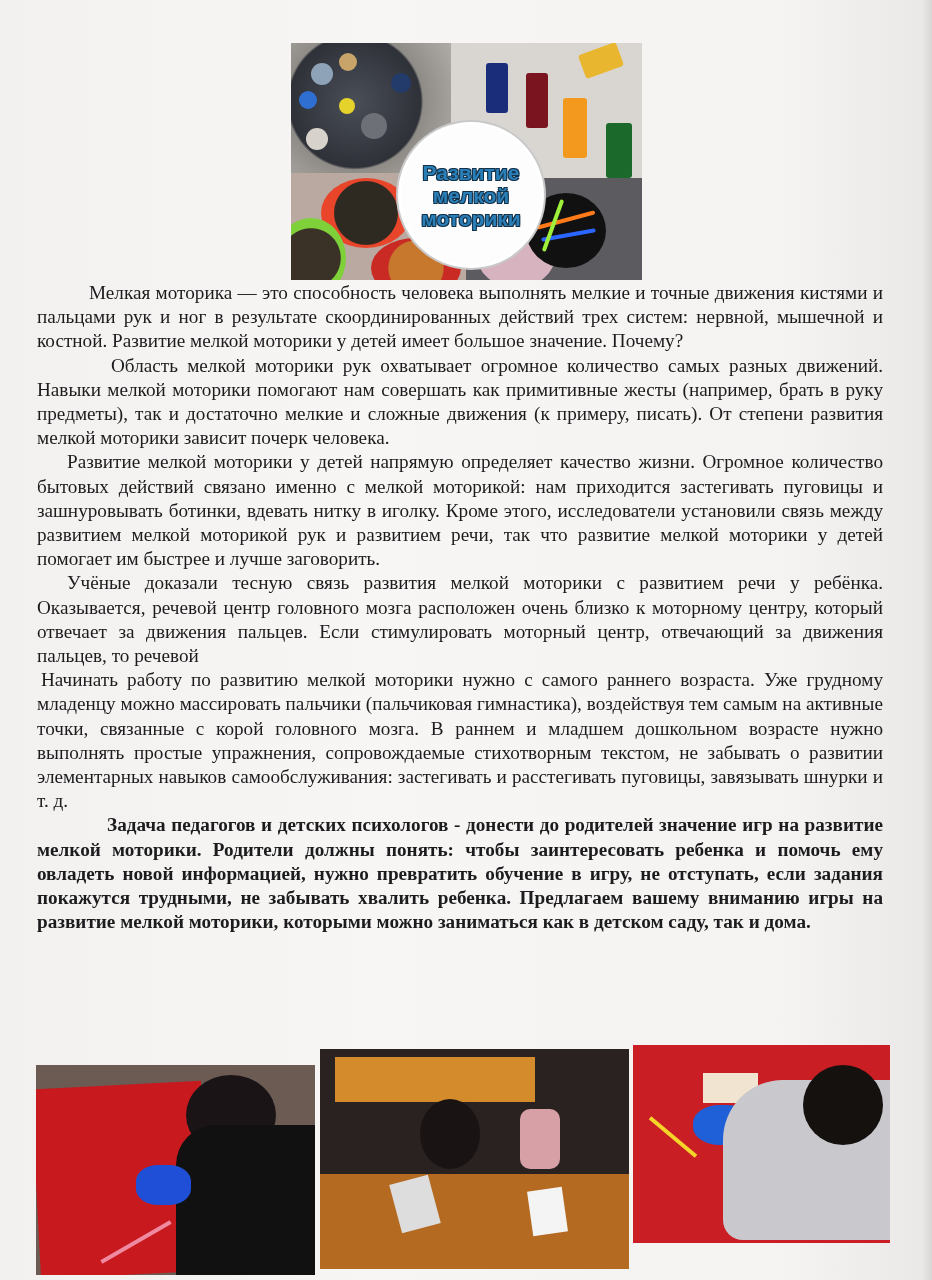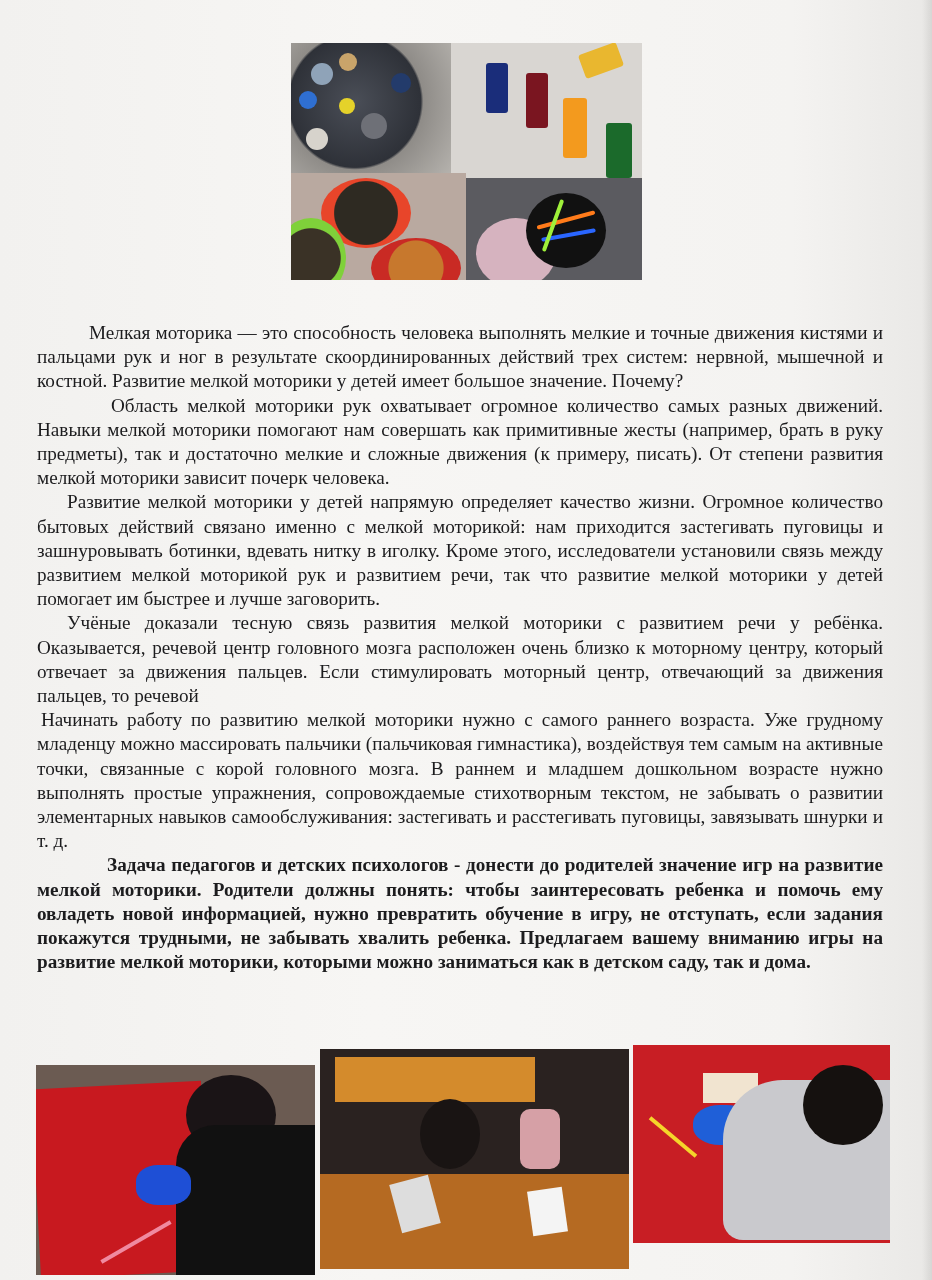--- a/index.html
+++ b/index.html
@@ -36,21 +36,20 @@
     font-family: "Liberation Sans", sans-serif; font-weight: bold;
     font-size: 21px; line-height: 23px; text-align: center;
     color: #2a7fb8;
     text-shadow: -1px -1px 0 #13324a, 1px -1px 0 #13324a, -1px 1px 0 #13324a, 1px 1px 0 #13324a;
   }
   
   .body-text {
     position: absolute; left: 37px; top: 281px; width: 846px;
     font-size: 19.2px; line-height: 24.2px;
     text-align: justify;
-    margin-top: 40px;
   }
   .body-text p { margin: 0; }
   .i1 { text-indent: 52px; }
   .i2 { text-indent: 74px; }
   .i3 { text-indent: 30px; }
   .i4 { text-indent: 4px; }
   .i5 { text-indent: 70px; font-weight: bold; }
   
   .photos { position: absolute; top: 1045px; left: 0; width: 932px; height: 235px; }
   .photo { position: absolute; overflow: hidden; }
@@ -85,20 +84,25 @@
     <div class="bowl" style="left:-15px;top:45px;width:70px;height:80px;background:radial-gradient(circle,#3a3226 55%,#7fd13a 57%)"></div>
     <div class="bowl" style="left:80px;top:65px;width:90px;height:60px;background:radial-gradient(circle,#c7782d 50%,#c92a24 52%)"></div>
   </div>
   <div class="q q4">
     <div class="bowl" style="left:10px;top:40px;width:80px;height:70px;background:#d6b3bf"></div>
     <div class="bowl" style="left:60px;top:15px;width:80px;height:75px;background:#111"></div>
     <div class="brick" style="left:70px;top:40px;width:60px;height:4px;background:#ff7b1a;transform:rotate(-15deg)"></div>
     <div class="brick" style="left:75px;top:55px;width:55px;height:4px;background:#2a66ff;transform:rotate(-10deg)"></div>
     <div class="brick" style="left:85px;top:20px;width:4px;height:55px;background:#9ff03a;transform:rotate(20deg)"></div>
   </div>
+  <div class="badge">
+    <span>Развитие</span>
+    <span>мелкой</span>
+    <span>моторики</span>
+  </div>
 </div>
 
 <div class="body-text">
   <p class="i1">Мелкая моторика — это способность человека выполнять мелкие и точные движения кистями и пальцами рук и ног в результате скоординированных действий трех систем: нервной, мышечной и костной. Развитие мелкой моторики у детей имеет большое значение. Почему?</p>
   <p class="i2">Область мелкой моторики рук охватывает огромное количество самых разных движений. Навыки мелкой моторики помогают нам совершать как примитивные жесты (например, брать в руку предметы), так и достаточно мелкие и сложные движения (к примеру, писать). От степени развития мелкой моторики зависит почерк человека.</p>
   <p class="i3">Развитие мелкой моторики у детей напрямую определяет качество жизни. Огромное количество бытовых действий связано именно с мелкой моторикой: нам приходится застегивать пуговицы и зашнуровывать ботинки, вдевать нитку в иголку. Кроме этого, исследователи установили связь между развитием мелкой моторикой рук и развитием речи, так что развитие мелкой моторики у детей помогает им быстрее и лучше заговорить.</p>
   <p class="i3">Учёные доказали тесную связь развития мелкой моторики с развитием речи у ребёнка. Оказывается, речевой центр головного мозга расположен очень близко к моторному центру, который отвечает за движения пальцев. Если стимулировать моторный центр, отвечающий за движения пальцев, то речевой</p>
   <p class="i4">Начинать работу по развитию мелкой моторики нужно с самого раннего возраста. Уже грудному младенцу можно массировать пальчики (пальчиковая гимнастика), воздействуя тем самым на активные точки, связанные с корой головного мозга. В раннем и младшем дошкольном возрасте нужно выполнять простые упражнения, сопровождаемые стихотворным текстом, не забывать о развитии элементарных навыков самообслуживания: застегивать и расстегивать пуговицы, завязывать шнурки и т. д.</p>
   <p class="i5">Задача педагогов и детских психологов - донести до родителей значение игр на развитие мелкой моторики. Родители должны понять: чтобы заинтересовать ребенка и помочь ему овладеть новой информацией, нужно превратить обучение в игру, не отступать, если задания покажутся трудными, не забывать хвалить ребенка. Предлагаем вашему вниманию игры на развитие мелкой моторики, которыми можно заниматься как в детском саду, так и дома.</p>
 </div>

